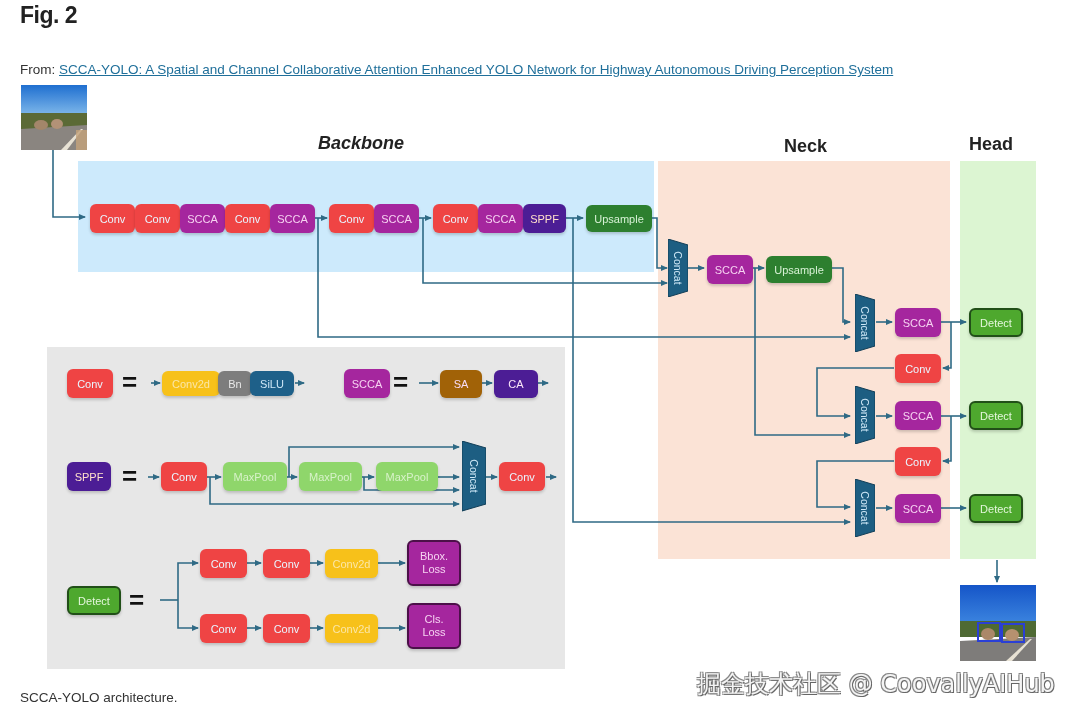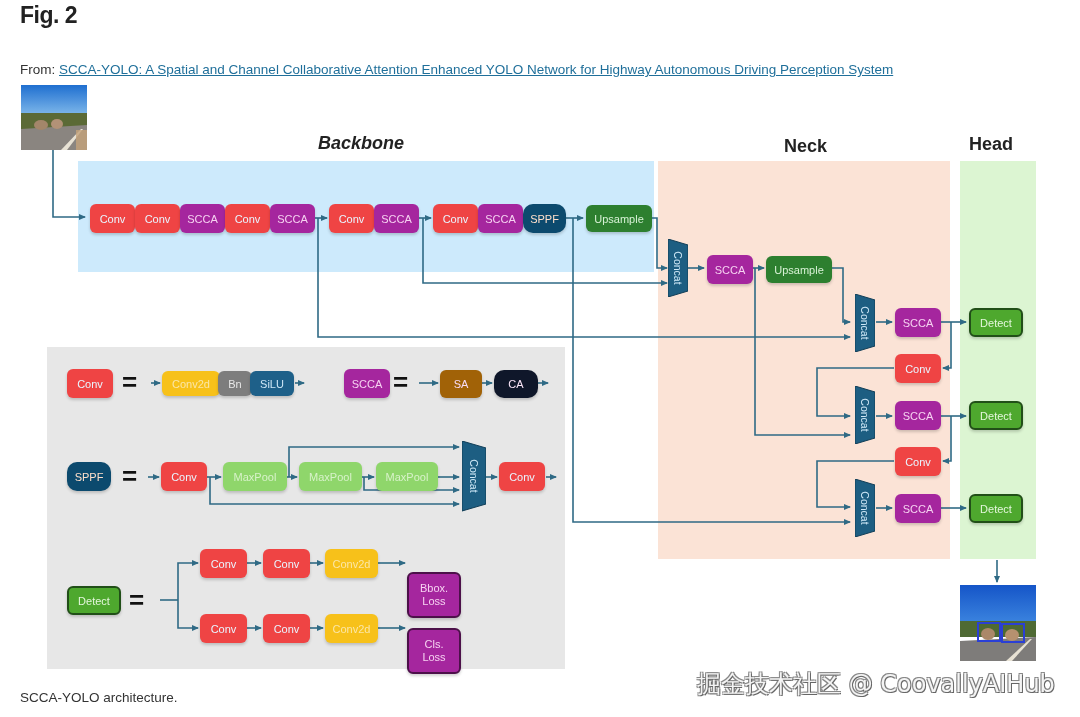--- a/index.html
+++ b/index.html
@@ -20,28 +20,28 @@
 
   .section-label { position:absolute; font-size:18px; font-weight:bold; color:#222; }
   #label-backbone { left:318px; top:133px;font-style:italic; }
   #label-neck { left:784px; top:136px; }
   #label-head { left:969px; top:134px; }
 
   .blk { position:absolute; height:29px; border-radius:6px; color:#e9f5ff; font-size:11px;
     display:flex; align-items:center; justify-content:center; box-shadow:0 2px 3px rgba(0,0,0,0.18); }
   .conv { background:#ef4444; }
   .scca { background:#a5269e; color:#f6d2f1; }
-  .sppf { background:#0c4a6e; color:#ffe0cb;border-radius:10px; }
+  .sppf { background:#4c1d95; color:#ffe0cb; }
   .ups { background:#2d7f2f; color:#d8f2d6; }
   .det { background:#4ea82e; color:#e4f7dc; border:2px solid #214f18; box-sizing:border-box; }
   .c2d { background:#f7c11a; color:#fbe6a7; }
   .bn { background:#7d7d7d; color:#e8e8e8; }
   .silu { background:#1e6089; color:#cfe7f6; }
   .sa { background:#a16207; color:#f9dcf7; }
-  .ca { background:#0f172a; color:#fbe6f9;border-radius:10px; }
+  .ca { background:#4c1d95; color:#fbe6f9; }
   .mp { background:#8fd66b; color:#d7f2c9; }
   .loss { background:#a5269e; color:#f6d2f1; border:2px solid #4c1049; box-sizing:border-box; text-align:center; line-height:13px; white-space:pre-line; }
 
   .concat { position:absolute; width:20px; height:58px; }
   .concat svg { position:absolute; left:0; top:0; }
   .concat span { position:absolute; left:50%; top:50%; transform:translate(-50%,-50%) rotate(90deg); font-size:10.5px; color:#cfe8f7; white-space:nowrap; }
 
   .eq { position:absolute; font-size:26px; font-weight:bold; color:#111; line-height:20px; }
   .photo { position:absolute; overflow:hidden; }
   #wires { position:absolute; left:0; top:0; }
@@ -249,22 +249,22 @@
     </svg>
   <span>Concat</span>
 </div>
 <div class="blk conv" style="left:499px;top:462px;width:46px;">Conv</div>
 
 <div class="blk det" style="left:67px;top:586px;width:54px;">Detect</div>
 <div class="eq" style="left:129px;top:590px;">=</div>
 <div class="blk conv" style="left:200px;top:549px;width:47px;">Conv</div>
 <div class="blk conv" style="left:263px;top:549px;width:47px;">Conv</div>
 <div class="blk c2d" style="left:325px;top:549px;width:53px;">Conv2d</div>
-<div class="blk loss" style="left:407px;top:572px;width:54px;height:46px;">Bbox.
+<div class="blk loss" style="left:407px;top:540px;width:54px;height:46px;">Bbox.
 Loss</div>
 <div class="blk conv" style="left:200px;top:614px;width:47px;">Conv</div>
 <div class="blk conv" style="left:263px;top:614px;width:47px;">Conv</div>
 <div class="blk c2d" style="left:325px;top:614px;width:53px;">Conv2d</div>
-<div class="blk loss" style="left:407px;top:628px;width:54px;height:46px;">Cls.
+<div class="blk loss" style="left:407px;top:603px;width:54px;height:46px;">Cls.
 Loss</div>
 
 <div class="abs" id="caption">SCCA-YOLO architecture.</div>
 <div class="abs" id="watermark">掘金技术社区 @ CoovallyAIHub</div>
 
 </body></html>

